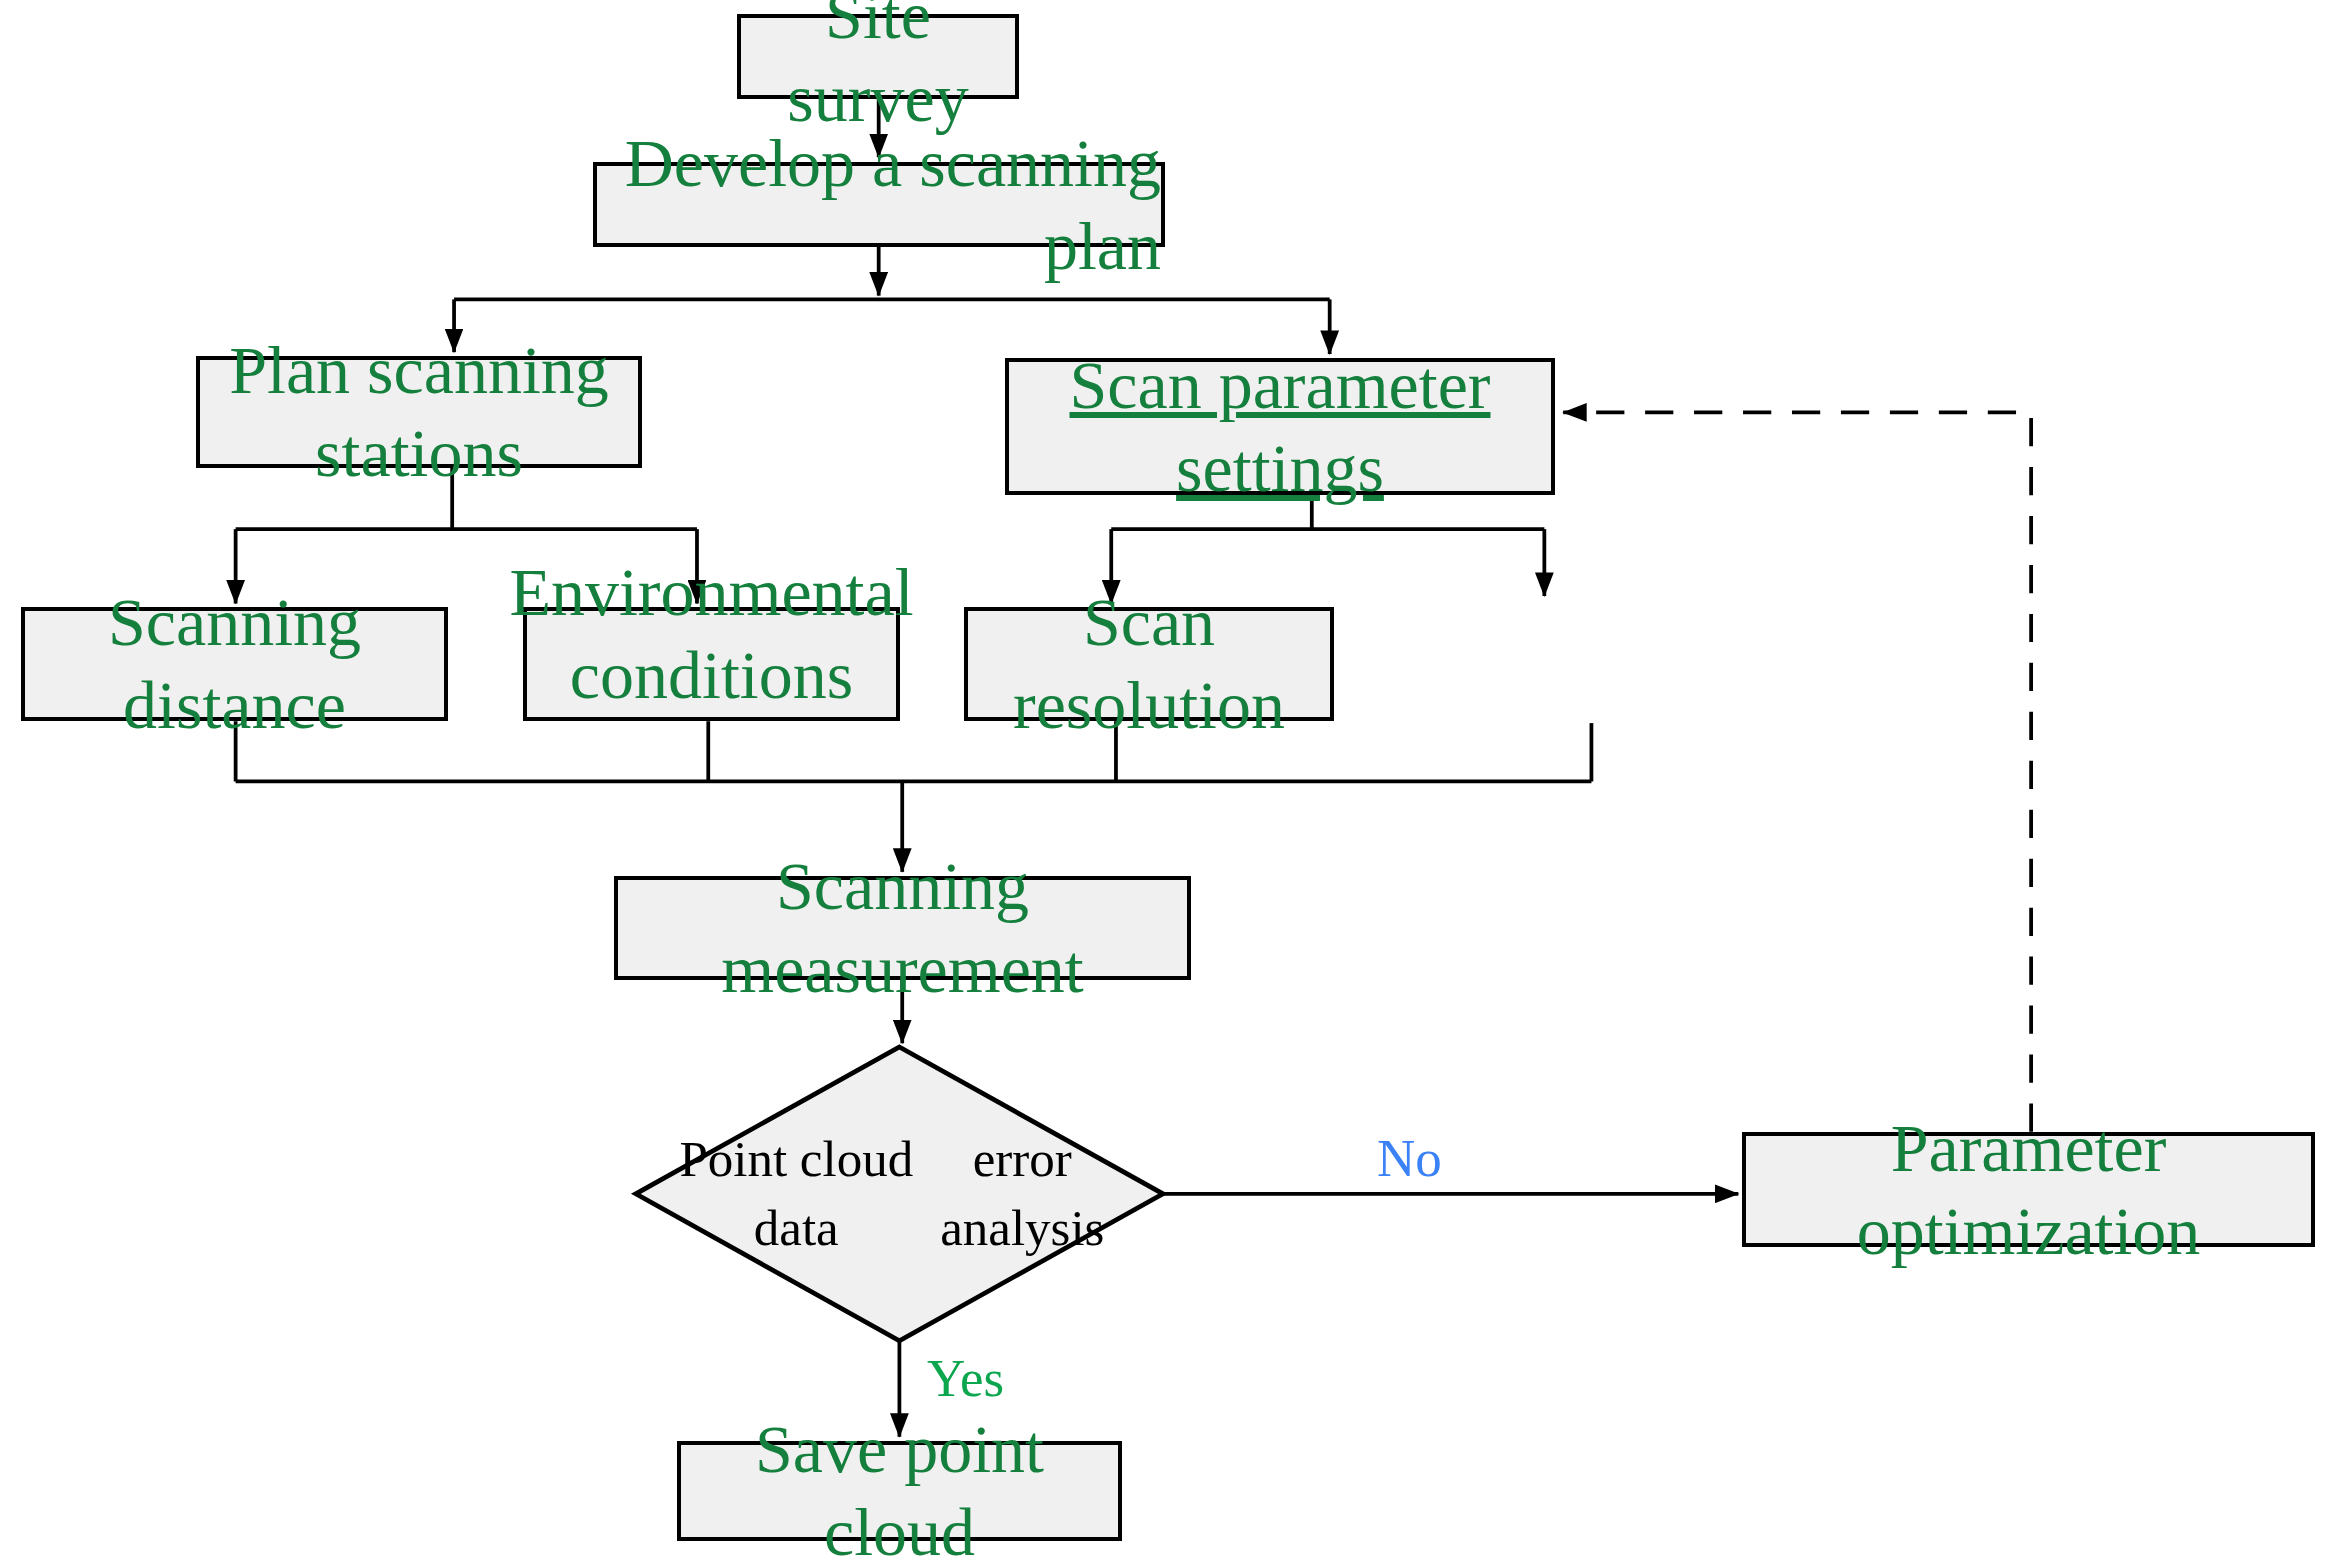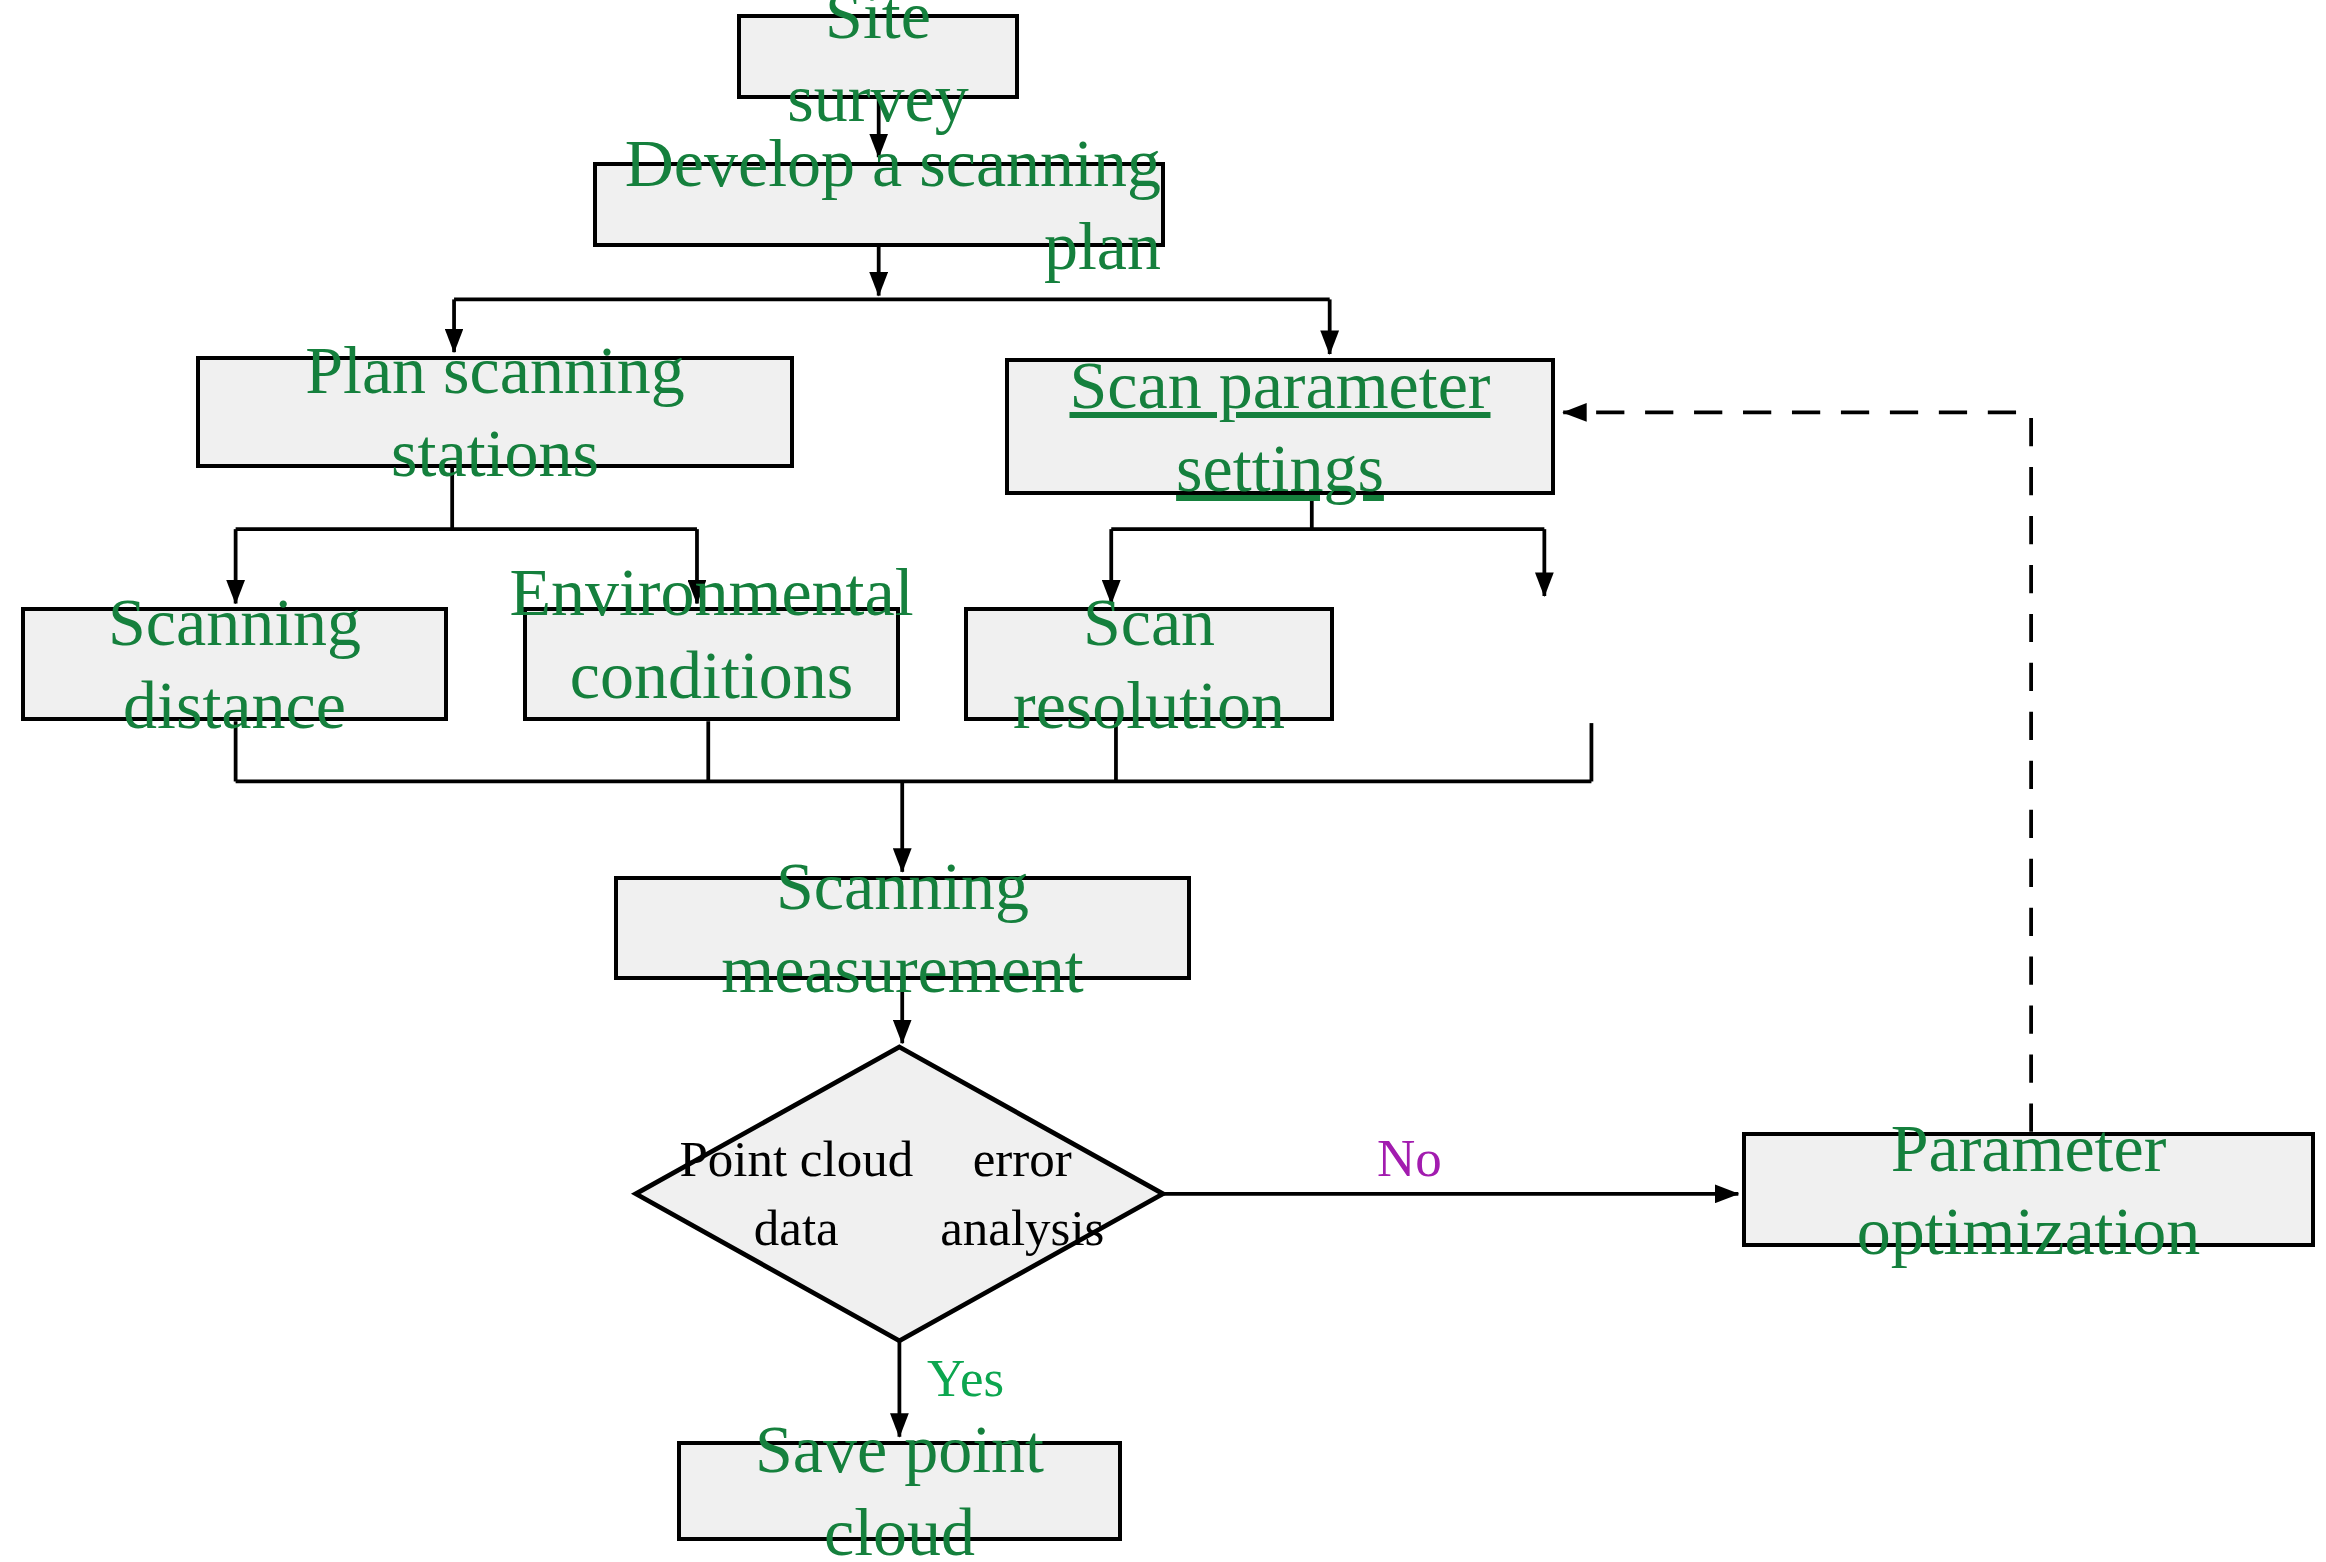--- a/index.html
+++ b/index.html
@@ -39,21 +39,21 @@
     font-size: 51px;
     line-height: 1.35;
     color: #000000;
     background: transparent;
   }
   .edge-label {
     position: absolute;
     font-size: 53px;
     font-weight: normal;
   }
-  .edge-label.no  { color: #a21caf; }
+  .edge-label.no  { color: #3b82f6; }
   .edge-label.yes { color: #0ca64f; }
   line, polyline { stroke: #000000; stroke-width: 4; fill: none; }
   .dashed { stroke-dasharray: 30 22; }
 </style>
 </head>
 <body>
 
 <div id="canvas">
 
   <svg id="connectors" viewBox="0 0 2471 1659" xmlns="http://www.w3.org/2000/svg">
@@ -99,21 +99,21 @@
   </svg>
 
   <div class="node" style="left:737px; top:14px; width:282px; height:85px;">
     <span>Site survey</span>
   </div>
 
   <div class="node" style="left:593px; top:162px; width:572px; height:85px;text-align:right;">
     <span>Develop a scanning plan</span>
   </div>
 
-  <div class="node" style="left:196px; top:356px; width:598px; height:112px;">
+  <div class="node" style="left:196px; top:356px; width:446px; height:112px;">
     <span>Plan scanning stations</span>
   </div>
 
   <div class="node" style="left:1005px; top:358px; width:550px; height:137px;text-decoration:underline;">
     <span>Scan parameter settings</span>
   </div>
 
   <div class="node" style="left:21px; top:607px; width:427px; height:114px;">
     <span>Scanning distance</span>
   </div>

